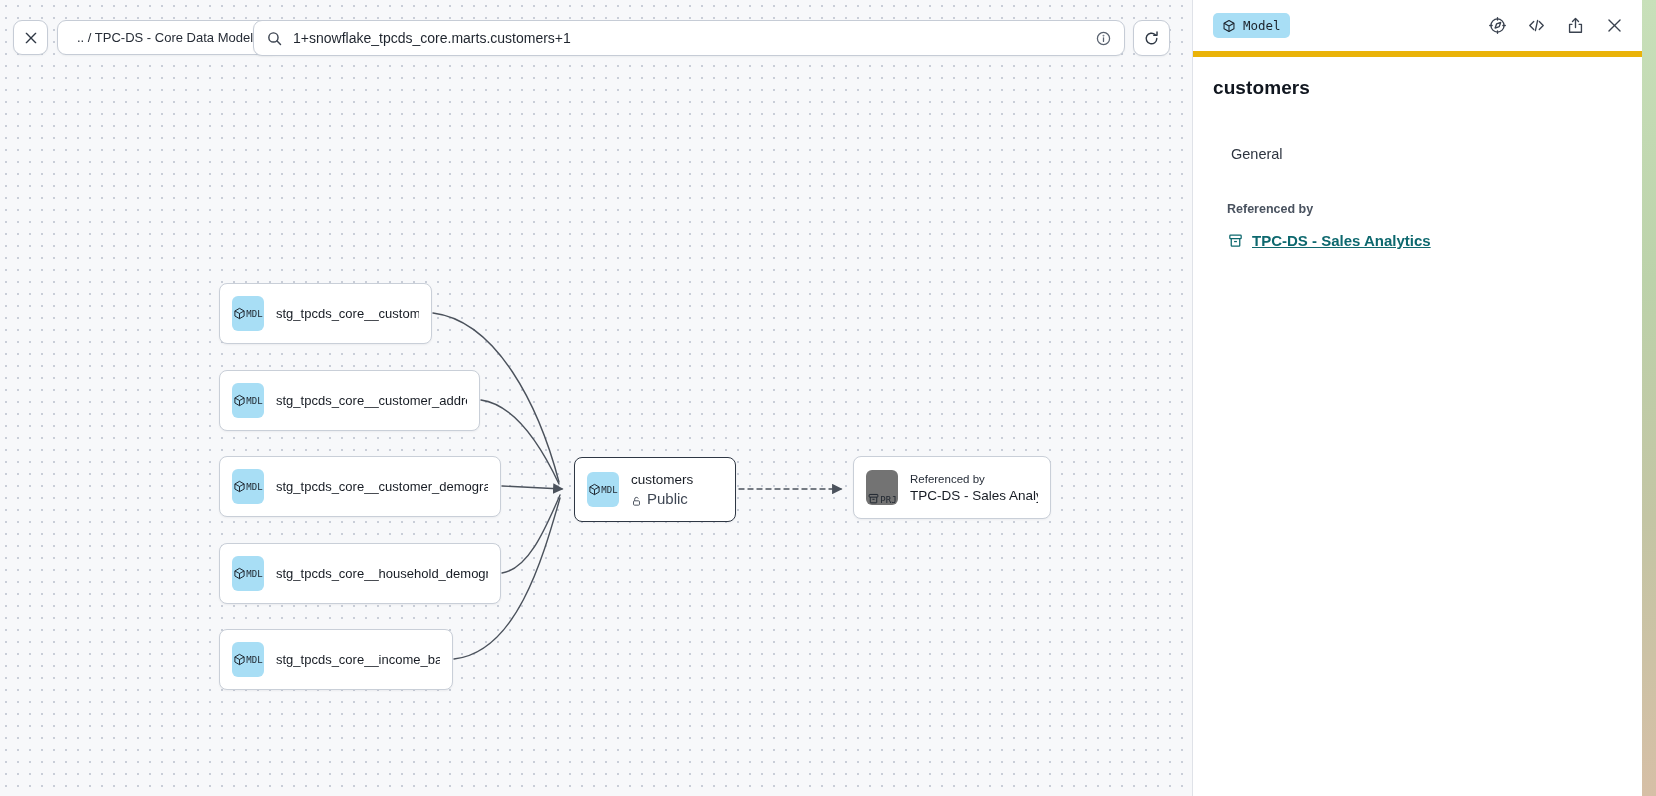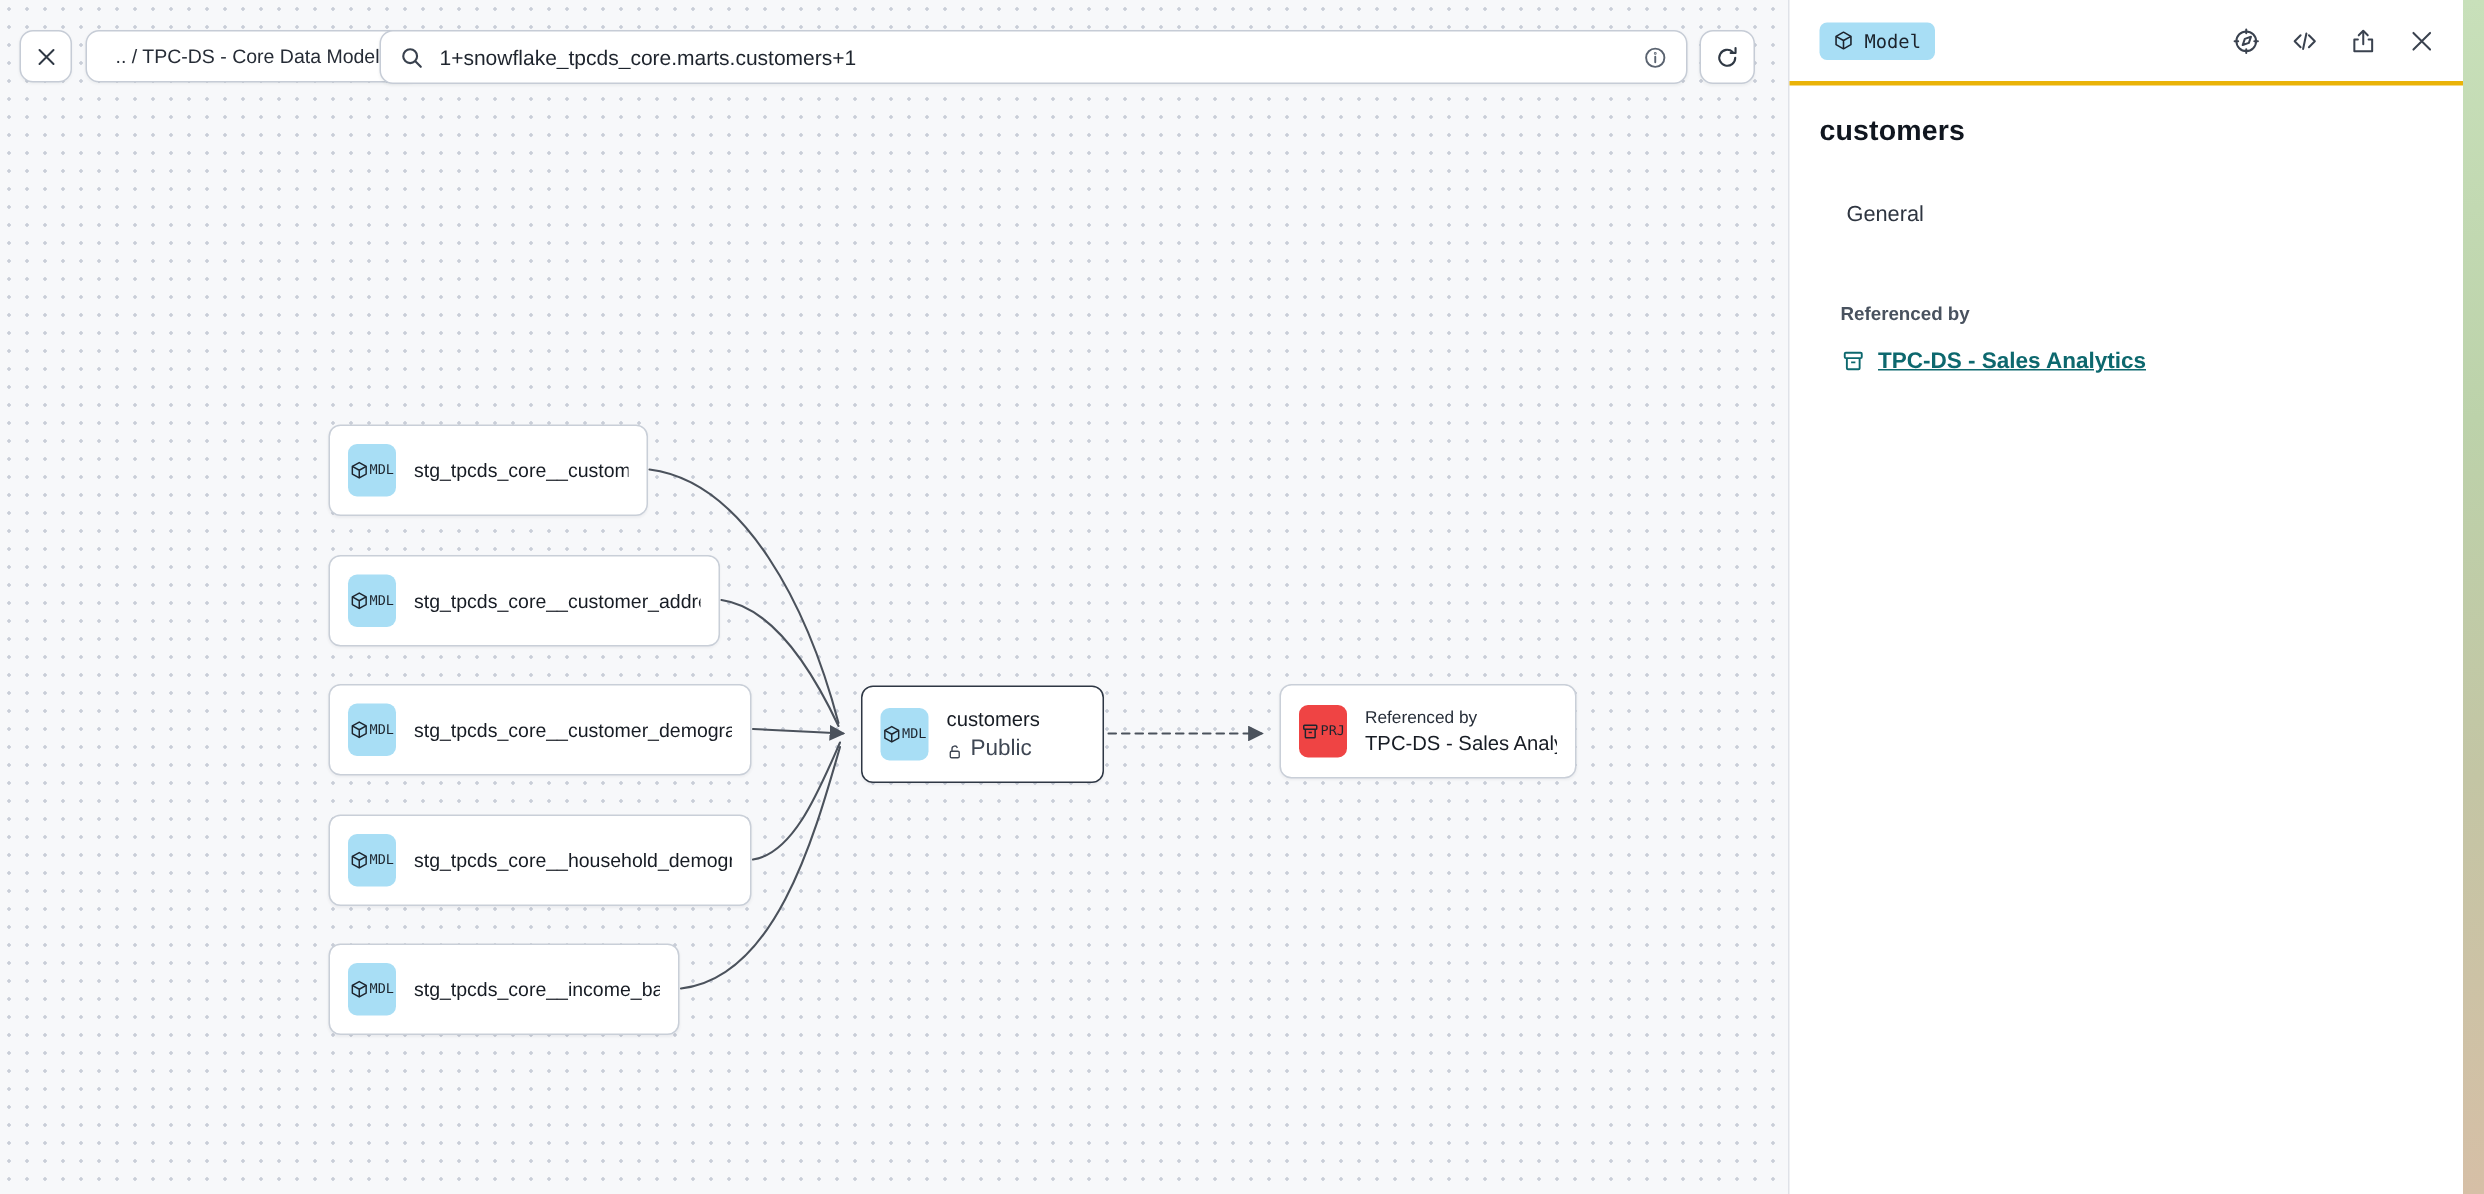--- a/index.html
+++ b/index.html
@@ -31,47 +31,47 @@
   
   .node { position:absolute; height:61px; background:#fff; border:1px solid #c9cfd8;
           border-radius:8px; display:flex; align-items:center; gap:12px; padding:0 12px;
           box-shadow:0 1px 2px rgba(20,26,36,.05); cursor:pointer; }
   .nbadge { width:32px; height:35px; border-radius:6px; flex:none; display:flex;
           flex-direction:row; align-items:center; justify-content:center; color:#1e252e; }
   .nbadge svg { width:13px; height:13px; display:block; }
   .nbadge-txt { font-family:"DejaVu Sans Mono", monospace; font-size:9px; line-height:10px;
           font-weight:500; }
   .bg-mdl { background:#a8def5; }
-  .bg-prj { background:#ef4444; }
+  .bg-prj { background:#737373;align-items:flex-end; }
   .nlabel { font-size:13px; color:#171c24; white-space:nowrap; overflow:hidden; }
   .node.selected { border:1.6px solid #2e3744; height:65px; }
   .ncol { display:flex; flex-direction:column; gap:3px; overflow:hidden; }
   .nvis { display:flex; align-items:flex-end; gap:5px; font-size:15px; color:#3f4754; }
   .nvis svg { width:11px; height:11px; }
   .nkicker { font-size:11.5px; color:#272e39; }
   .ncol .nlabel { font-size:13.5px; }
 
   
   .panel { position:absolute; left:1192px; top:0; width:450px; height:796px; background:#fff;
            border-left:1px solid #dfe2e8; }
   .panel-header { height:57px; display:flex; align-items:center; justify-content:space-between;
-           padding:0 15px 0 20px; border-bottom:3px solid #eab308; }
+           padding:0 15px 0 20px; border-bottom:6px solid #eab308; }
   .type-badge { display:inline-flex; align-items:center; gap:7px; height:25px; padding:0 9px;
            border-radius:5px; color:#1c232c; font-family:"DejaVu Sans Mono", monospace;
            font-size:12.5px; }
   .type-badge svg { width:14px; height:14px; }
   .panel-actions { display:flex; align-items:center; gap:13px; }
   .icon-btn { width:26px; height:26px; display:flex; align-items:center; justify-content:center;
            color:#3a424f; cursor:pointer; background:none; border:none; }
   .icon-btn svg { width:19px; height:19px; }
   .panel-body { padding:20px 20px 0 20px; }
   .panel-title { font-size:19px; font-weight:700; color:#10161f; letter-spacing:.1px; }
   .panel-sub { margin-top:7px; font-size:12.5px; color:#2e3643; }
   .tabs { display:flex; margin-top:36px; }
-  .tab { padding:0 18px; height:40px; display:flex; gap:7px;
+  .tab { padding:0 18px; height:40px; display:flex; align-items:center; gap:7px;
          font-size:14.5px; color:#2e3540; cursor:pointer; border-bottom:3px solid transparent; }
   .tab.active { color:#0d666c; font-weight:700; border-bottom-color:#0d666c; }
   .tab-badge { min-width:25px; height:19px; border-radius:10px; background:#0d646a; color:#fff;
          font-size:11px; font-weight:700; display:flex; align-items:center; justify-content:center;
          padding:0 7px; }
   .section { padding:27px 0 0 14px; }
   .section-label { font-size:12.5px; font-weight:600; color:#49525f; }
   .ref-link { margin-top:16px; display:flex; align-items:center; gap:8px; color:#0d686e;
          font-size:15px; font-weight:600; text-decoration:underline; cursor:pointer; }
   .ref-link svg { width:17px; height:17px; flex:none; }

